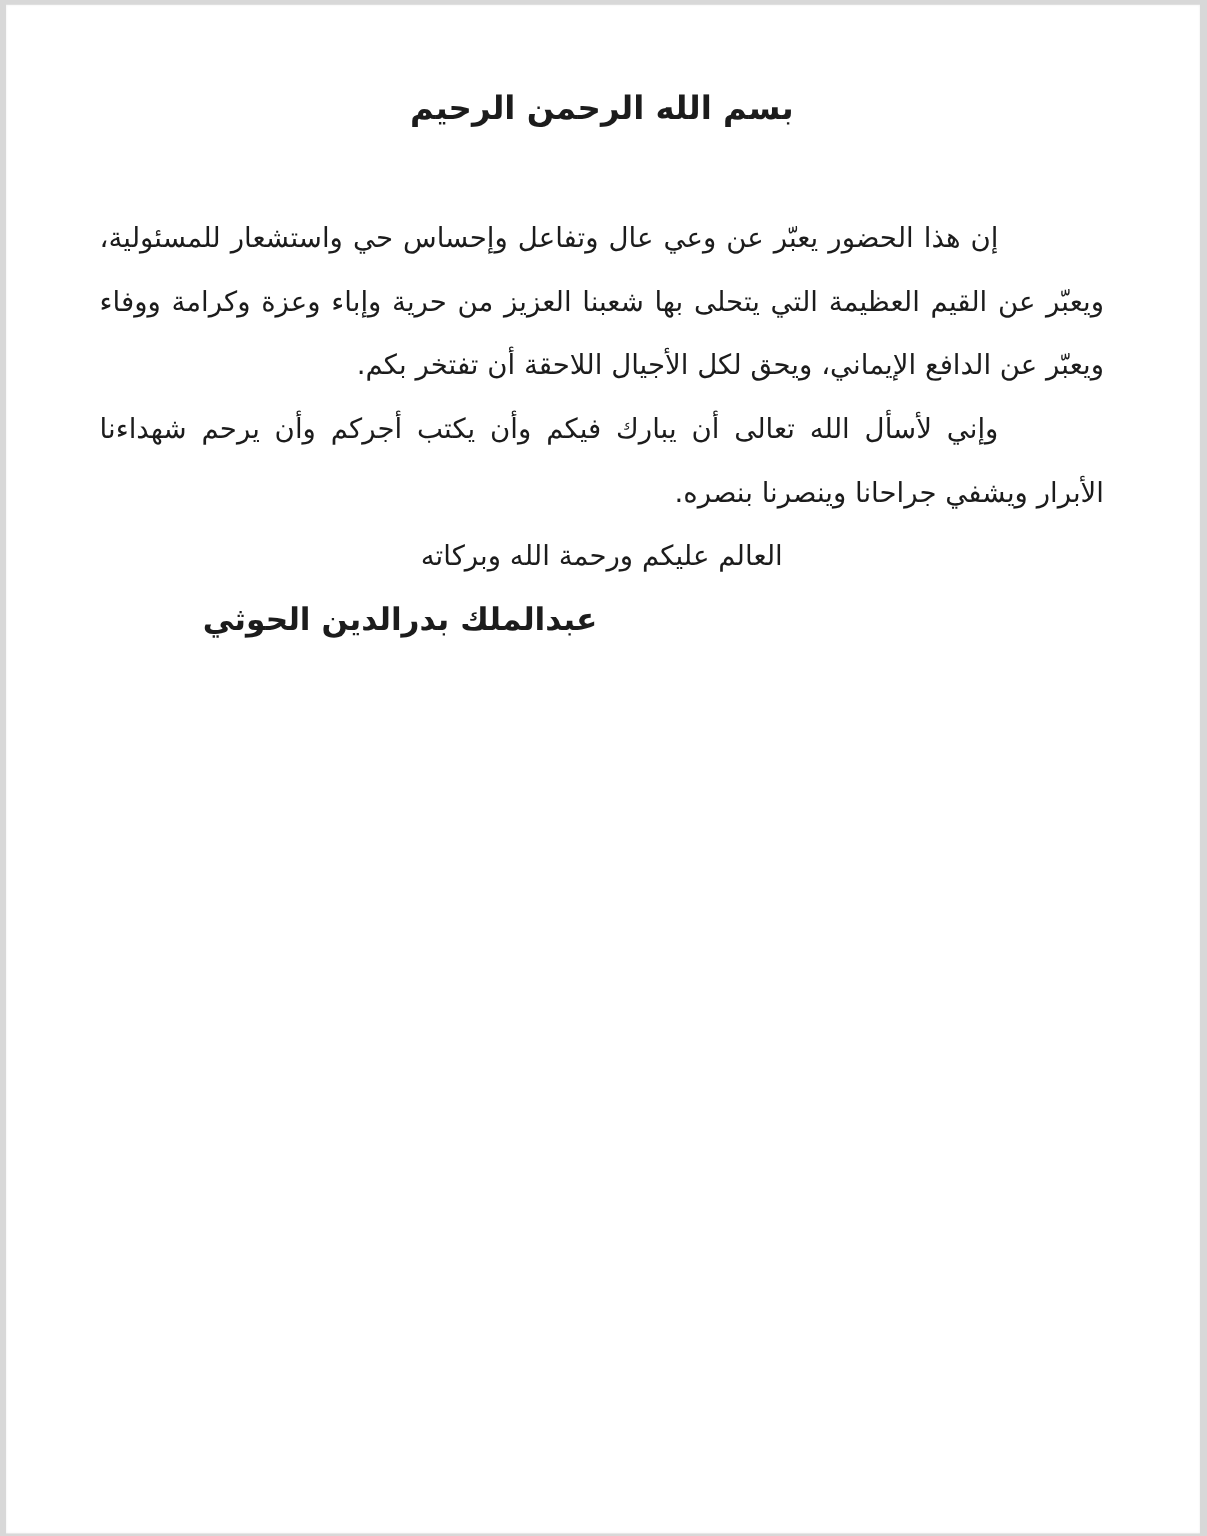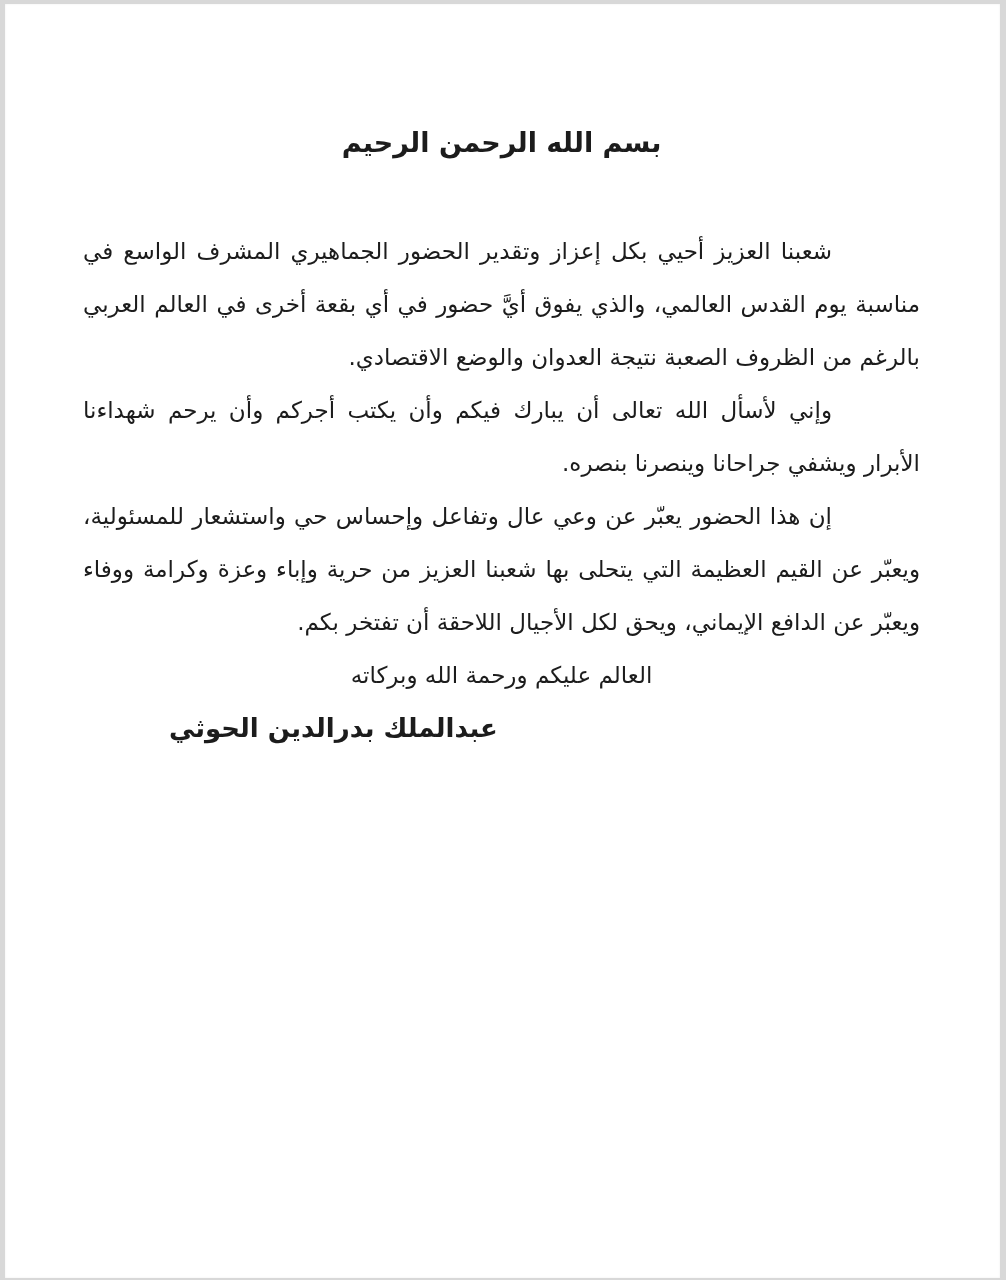--- a/index.html
+++ b/index.html
@@ -20,21 +20,21 @@
     position: absolute;
     top: 4px;
     left: 5px;
     right: 6px;
     bottom: 2px;
     background: #ffffff;
     box-shadow: inset 0 0 2px rgba(0,0,0,0.08);
   }
   .content {
     direction: rtl;
-    padding: 112px 80px 0 78px;
+    padding: 60px 80px 0 78px;
     color: #1c1c1c;
   }
   .basmala {
     font-size: 27px;
     font-weight: bold;
     text-align: center;
     margin: 0 0 56px 0;
     line-height: 53px;
   }
   .para {
@@ -65,25 +65,24 @@
 </style>
 </head>
 <body>
 
 <div class="backdrop">
   <div class="paper">
     <div class="content">
 
       <h1 class="basmala">بسم الله الرحمن الرحيم</h1>
 
-      <p class="para">شعبنا العزيز أحيي بكل إعزاز وتقدير الحضور الجماهيري المشرف الواسع في مناسبة يوم القدس العالمي، والذي يفوق أيَّ حضور في أي بقعة أخرى في العالم العربي بالرغم من الظروف الصعبة نتيجة العدوان والوضع الاقتصادي.</p>
+
+      <p class="para">إن هذا الحضور يعبّر عن وعي عال وتفاعل وإحساس حي واستشعار للمسئولية، ويعبّر عن القيم العظيمة التي يتحلى بها شعبنا العزيز من حرية وإباء وعزة وكرامة ووفاء ويعبّر عن الدافع الإيماني، ويحق لكل الأجيال اللاحقة أن تفتخر بكم.</p>
 
       <p class="para">وإني لأسأل الله تعالى أن يبارك فيكم وأن يكتب أجركم وأن يرحم شهداءنا الأبرار ويشفي جراحانا وينصرنا بنصره.</p>
-
-      <p class="para">إن هذا الحضور يعبّر عن وعي عال وتفاعل وإحساس حي واستشعار للمسئولية، ويعبّر عن القيم العظيمة التي يتحلى بها شعبنا العزيز من حرية وإباء وعزة وكرامة ووفاء ويعبّر عن الدافع الإيماني، ويحق لكل الأجيال اللاحقة أن تفتخر بكم.</p>
 
       <p class="closing">العالم عليكم ورحمة الله وبركاته</p>
 
       <p class="signature">عبدالملك بدرالدين الحوثي</p>
 
     </div>
   </div>
 </div>
 
 </body></html>

